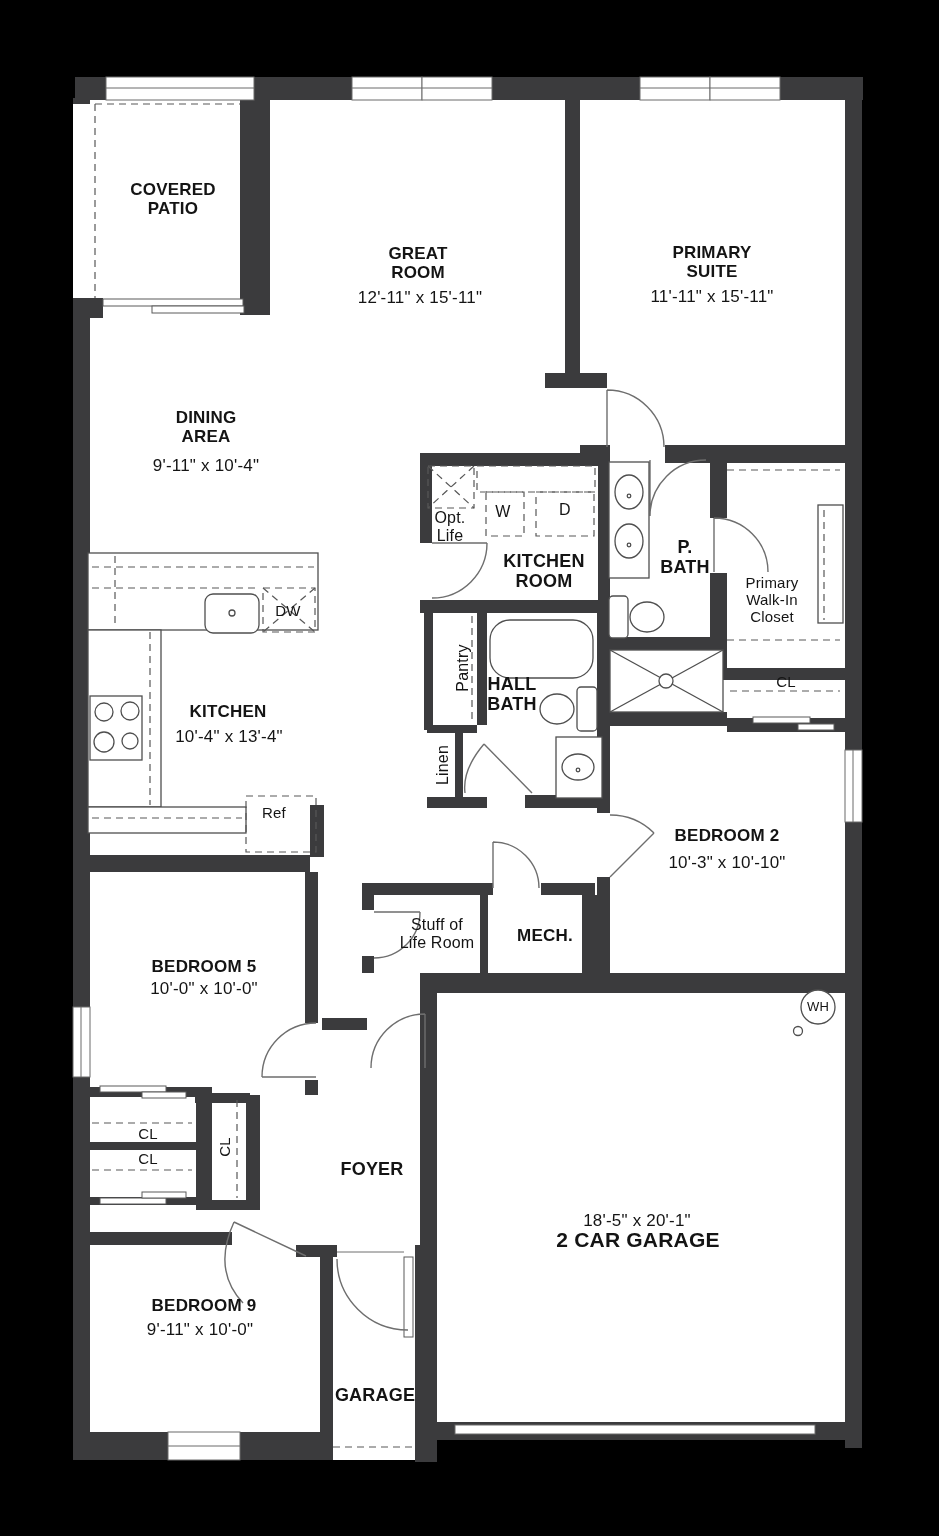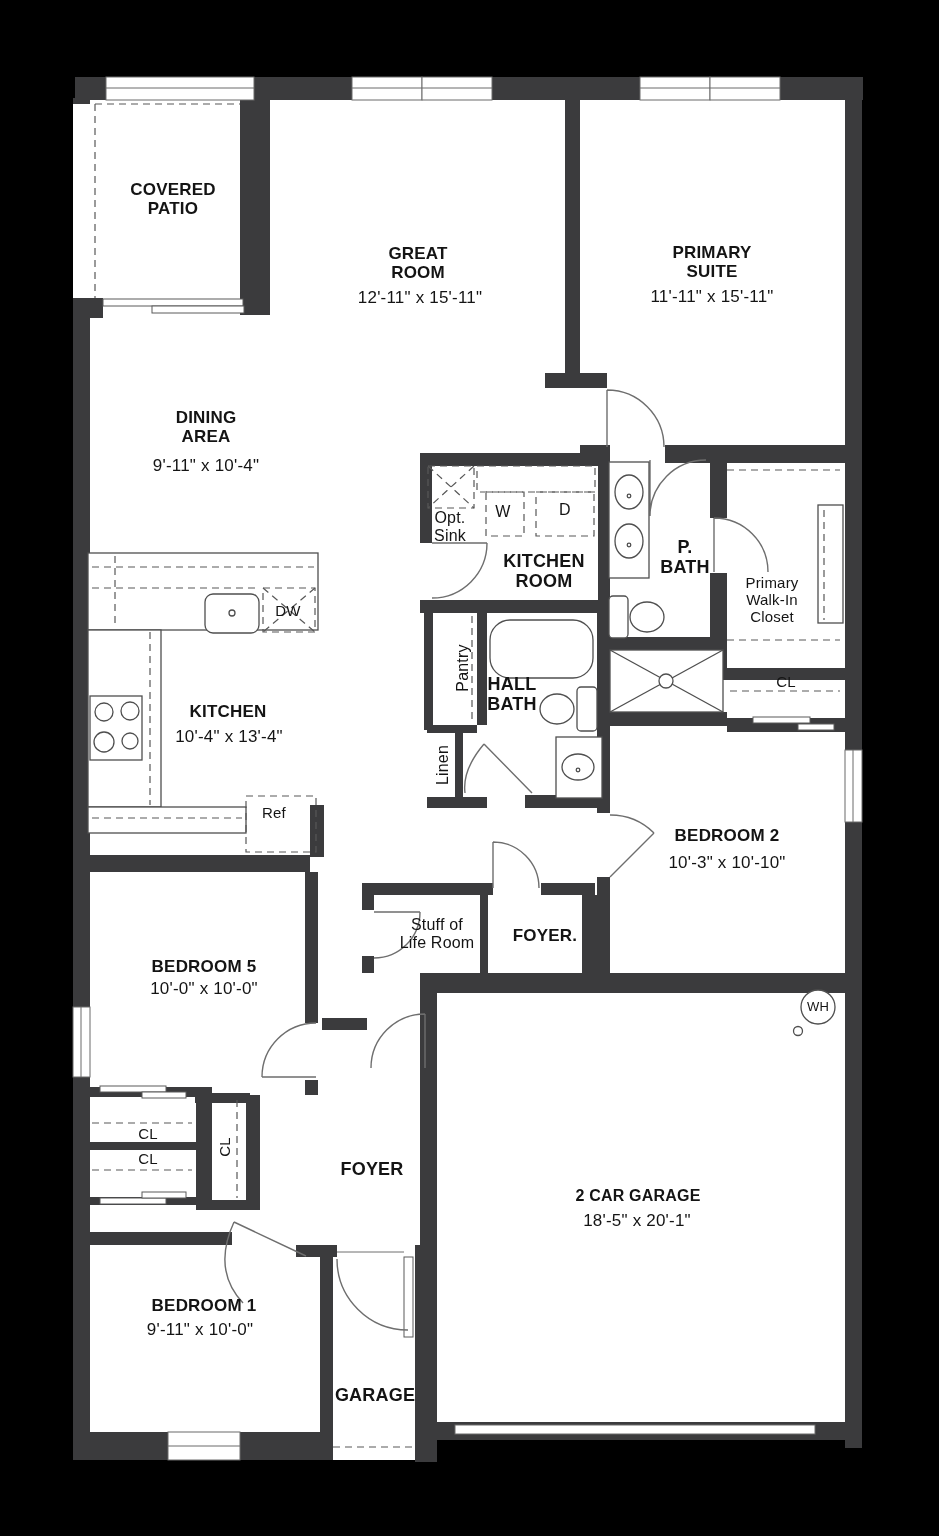--- a/index.html
+++ b/index.html
@@ -2,21 +2,21 @@
 <html><head>
 <meta charset="utf-8">
 <style>
   html,body{margin:0;padding:0;background:#000;}
   #stage{position:relative;width:939px;height:1536px;background:#000;overflow:hidden;
          font-family:"Liberation Sans", sans-serif;}
   #plan-svg{position:absolute;left:0;top:0;}
   .lbl{position:absolute;transform:translate(-50%,-50%);color:#141414;text-align:center;
        white-space:pre-line;line-height:1.13;letter-spacing:0.2px;}
   .b{font-weight:700;}
-  .s20{font-size:16px;}
+  .s20{font-size:21px;margin-top:44px;}
   .s19{font-size:17px;}
   .s18{font-size:18px;}
   .s17{font-size:17px;}
   .s16{font-size:16px;}
   .s15{font-size:15px;}
   .s13{font-size:13px;}
   .rot{transform:translate(-50%,-50%) rotate(-90deg);}
 </style>
 </head>
 <body>
@@ -235,21 +235,21 @@
 
 <div class="lbl b s19" style="left:712px;top:262px">PRIMARY
 SUITE</div>
 <div class="lbl s17" style="left:712px;top:297px">11'-11" x 15'-11"</div>
 
 <div class="lbl b s19" style="left:206px;top:427px">DINING
 AREA</div>
 <div class="lbl s17" style="left:206px;top:466px">9'-11" x 10'-4"</div>
 
 <div class="lbl s16" style="left:450px;top:527px">Opt.
-Sink</div>
+Life</div>
 <div class="lbl s16" style="left:503px;top:512px">W</div>
 <div class="lbl s16" style="left:565px;top:510px">D</div>
 
 <div class="lbl b s18" style="left:544px;top:571px">KITCHEN
 ROOM</div>
 <div class="lbl b s18" style="left:685px;top:557px">P.
 BATH</div>
 <div class="lbl s15" style="left:772px;top:600px">Primary
 Walk-In
 Closet</div>
@@ -266,30 +266,30 @@
 <div class="lbl s15" style="left:274px;top:813px">Ref</div>
 
 <div class="lbl b s19" style="left:727px;top:836px">BEDROOM 2</div>
 <div class="lbl s17" style="left:727px;top:863px">10'-3" x 10'-10"</div>
 
 <div class="lbl b s19" style="left:204px;top:967px">BEDROOM 5</div>
 <div class="lbl s17" style="left:204px;top:989px">10'-0" x 10'-0"</div>
 
 <div class="lbl s16" style="left:437px;top:934px">Stuff of
 Life Room</div>
-<div class="lbl b s17" style="left:545px;top:936px">FOYER.</div>
+<div class="lbl b s17" style="left:545px;top:936px">MECH.</div>
 <div class="lbl s13" style="left:818px;top:1007px">WH</div>
 
 <div class="lbl s15" style="left:148px;top:1134px">CL</div>
 <div class="lbl s15" style="left:148px;top:1159px">CL</div>
 <div class="lbl rot s15" style="left:225px;top:1147px">CL</div>
 
 <div class="lbl b s18" style="left:372px;top:1169px">FOYER</div>
 
 <div class="lbl b s20" style="left:638px;top:1196px">2 CAR GARAGE</div>
 <div class="lbl s17" style="left:637px;top:1221px">18'-5" x 20'-1"</div>
 
-<div class="lbl b s19" style="left:204px;top:1306px">BEDROOM 1</div>
+<div class="lbl b s19" style="left:204px;top:1306px">BEDROOM 9</div>
 <div class="lbl s17" style="left:200px;top:1330px">9'-11" x 10'-0"</div>
 
 <div class="lbl b s18" style="left:375px;top:1395px">GARAGE</div>
 
 </div>
 
 </body></html>

